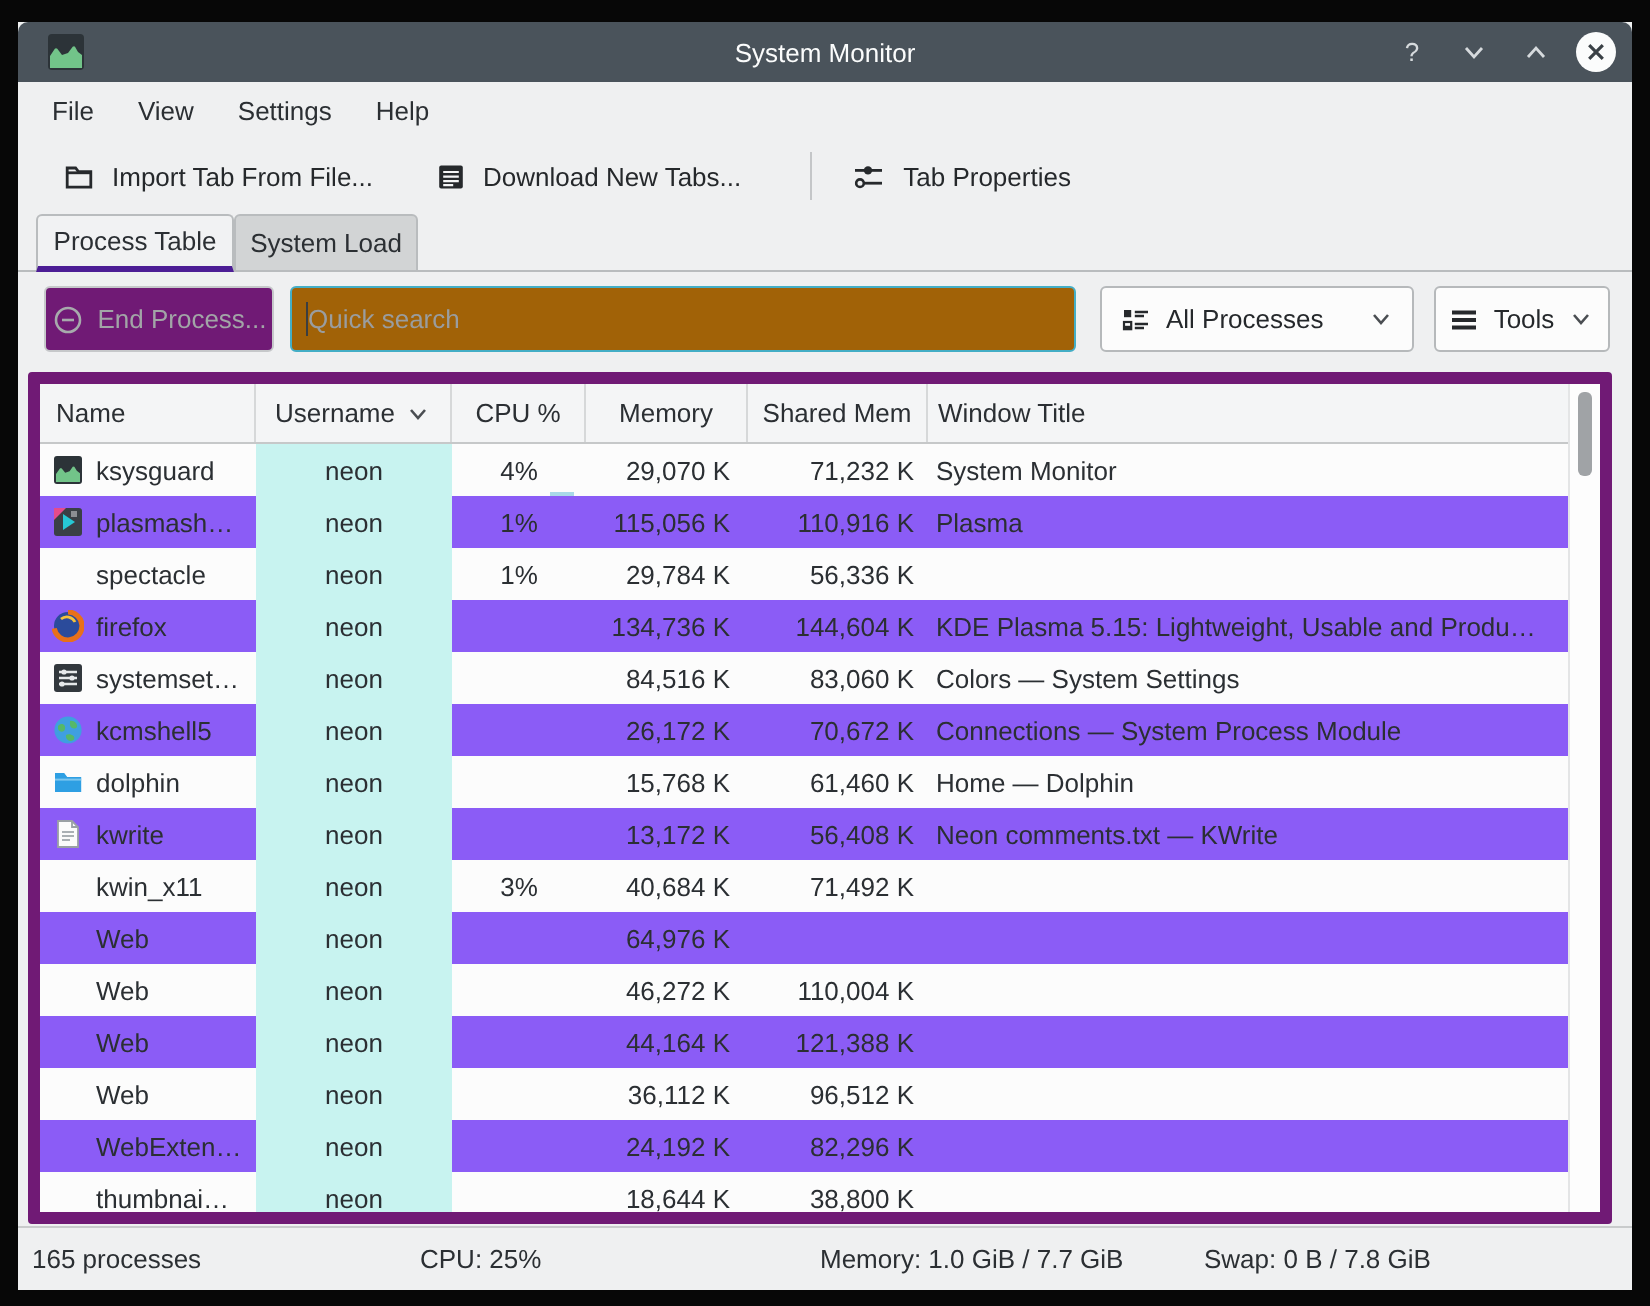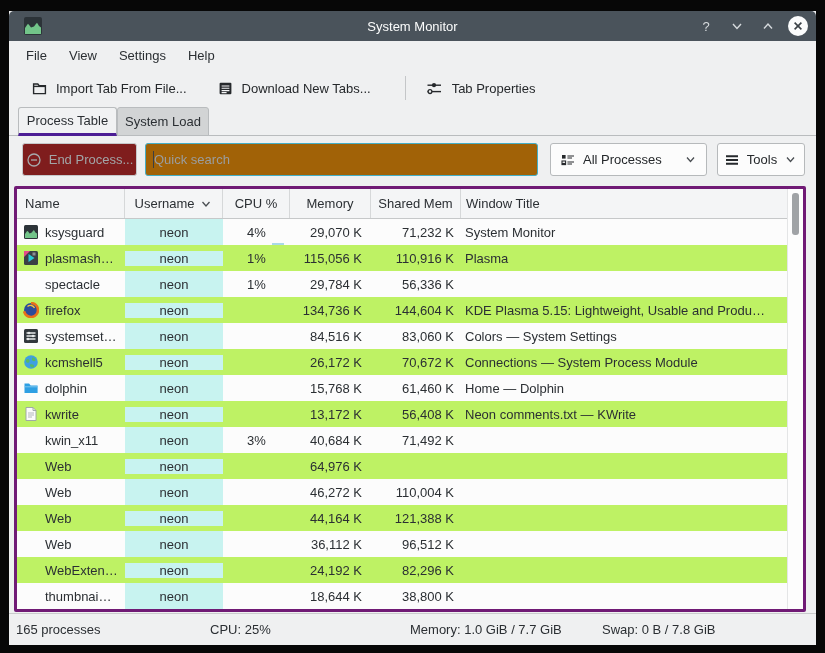--- a/index.html
+++ b/index.html
@@ -39,40 +39,40 @@
          display:flex; align-items:center; justify-content:center;
          border:1px solid #b9bcbe; border-radius:3px 3px 0 0; }
   .tab.active { background:#f1f2f3; border-bottom:3px solid #4c1d95; z-index:2; }
   .tab.inactive { background:#d2d4d5; z-index:1; }
 
   
   .controls { position:absolute; left:0; top:125px; width:100%; height:50px; }
   .btn { position:absolute; top:7px; height:33px; background:#fcfcfc; border:1px solid #b6b9bb;
          border-radius:3px; font-size:13px; color:#25282b;
          display:flex; align-items:center; justify-content:center; gap:7px; }
-  .btn.disabled { background:#7f1d1d; border-color:#c6c8ca; color:#a2a5a7; }
+  .btn.disabled { background:#701a75; border-color:#c6c8ca; color:#a2a5a7; }
   .search-wrap { position:absolute; left:136px; top:7px; width:393px; height:33px; }
   .search-wrap input { width:100%; height:100%; border:1px solid #44aec6; border-radius:3px;
          background:#a16207; font-size:13px; padding:0 8px; color:#25282b; outline:none;
          font-family:"Liberation Sans", sans-serif; }
   .search-wrap input::placeholder { color:#9a9d9f; opacity:1; }
   .caret { position:absolute; left:8px; top:8px; width:1px; height:17px; background:#3a3e41; }
   .combo-chevron { margin-left:auto; margin-right:9px; }
 
   
   .ptable { position:absolute; left:5px; top:175px; width:792px; height:426px;
-            background:#ffffff; border:3px solid #701a75; border-radius:2px; overflow:hidden; }
+            background:#ffffff; border:6px solid #701a75; border-radius:2px; overflow:hidden; }
   .thead { position:absolute; left:0; top:0; width:774px; height:30px; background:#f4f5f6;
            display:flex; border-bottom:1px solid #c6c8c9; }
   .th { display:flex; align-items:center; font-size:13px; color:#2b2f33;
         border-right:1px solid #d6d8d9; height:100%; }
   .rows { position:absolute; left:0; top:30px; width:774px; }
   .prow { display:flex; height:26px; align-items:stretch; }
   .prow.even { background:#fcfcfc; }
-  .prow.odd { background:#bef264;align-items:center; }
+  .prow.odd { background:#8b5cf6; }
   .cell { font-size:13px; color:#2b2f33; display:flex; align-items:center; white-space:nowrap; overflow:hidden; }
   .c-name  { width:108px; padding-left:6px; gap:6px; }
   .c-name .pic { width:16px; height:16px; flex:0 0 16px; }
   .c-name .pic.empty { visibility:hidden; }
   .c-user  { width:98px; justify-content:center; background:#c8f3f0; }
   .c-cpu   { width:67px; justify-content:center; position:relative; }
   .c-mem   { width:81px; justify-content:flex-end; padding-right:9px; }
   .c-shm   { width:90px; justify-content:flex-end; padding-right:7px; }
   .c-title { flex:1; padding-left:4px; }
   .h-name  { width:108px; padding-left:8px; }

